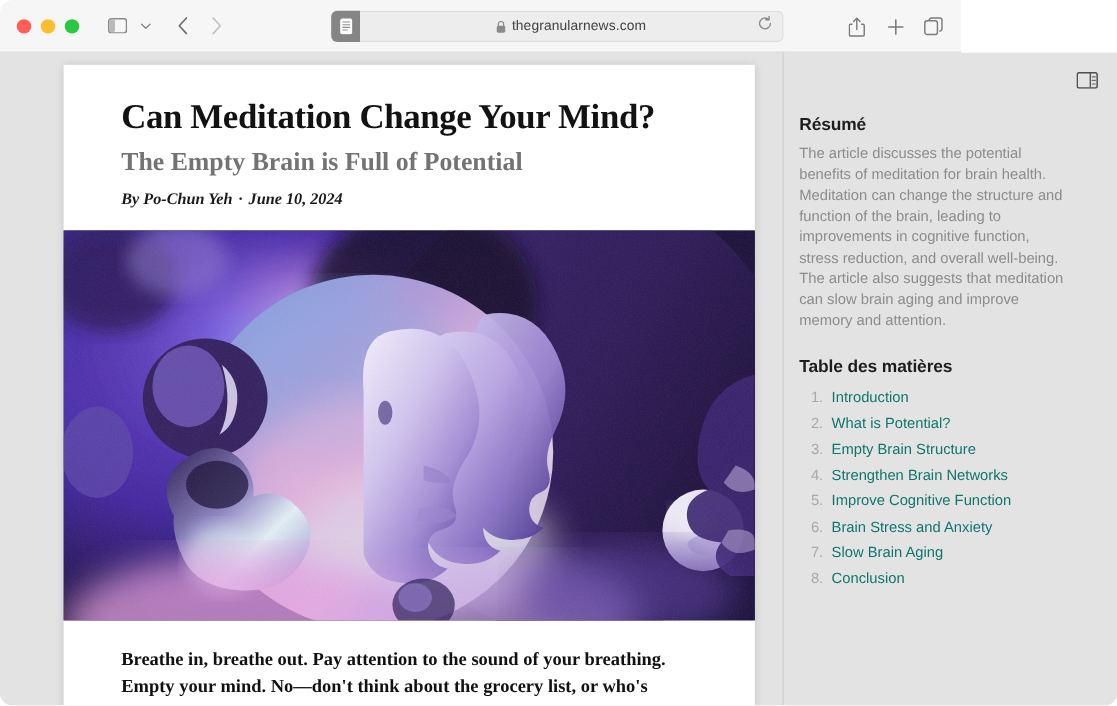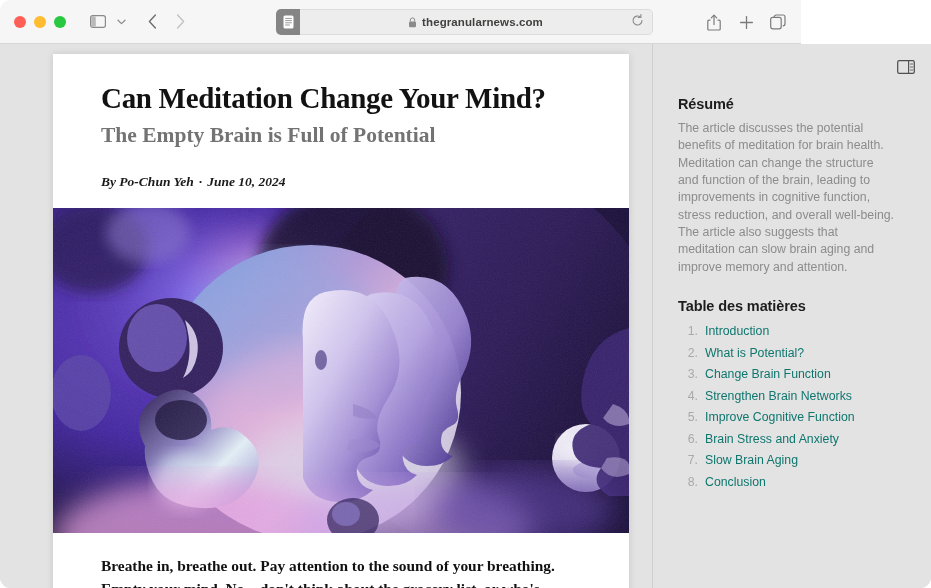--- a/index.html
+++ b/index.html
@@ -29,21 +29,20 @@
   .toolbar {
     position: absolute;
     top: 0; left: 0;
     width: 801px;
     height: 44px;
     background: #f6f6f6;
     border-bottom: 1px solid #d7d7d7;
     box-sizing: border-box;
     display: flex;
     align-items: center;
-    font-weight: bold;
   }
   .traffic {
     display: flex;
     align-items: center;
     gap: 8px;
     margin-left: 14px;
   }
   .light {
     width: 12px; height: 12px;
     border-radius: 50%;
@@ -169,21 +168,21 @@
     line-height: 1.12;
     color: #121212;
     margin: 0 0 9px 0;
     letter-spacing: -0.3px;
   }
   .subhead {
     font-family: "Liberation Serif", serif;
     font-size: 21.5px;
     line-height: 1.2;
     color: #737373;
-    margin: 0 0 25px 0;
+    margin: 0 0 9px 0;
   }
   .byline {
     font-family: "Liberation Serif", serif;
     font-weight: bold;
     font-size: 13.5px;
     color: #1a1a1a;
     margin: 0 0 18px 0;
     font-style: italic;
   }
   .byline .sep { padding: 0 5px; }
@@ -226,21 +225,21 @@
     padding-right: 14px;
   }
   .sb-panel-btn {
     width: 22px; height: 20px;
     display: flex;
     align-items: center;
     justify-content: center;
     color: #4f4f4f;
   }
   .sb-body {
-    padding: 6px 22px 0 24px;
+    padding: 6px 22px 0 12px;
   }
   .sb-title {
     font-size: 14.5px;
     font-weight: bold;
     color: #1d1d1d;
     margin: 0 0 8px 0;
     letter-spacing: -0.1px;
   }
   .sb-summary {
     font-size: 12.3px;
@@ -529,21 +528,21 @@
           <li>
             <span class="num">1.</span>
             <span class="lbl">Introduction</span>
           </li>
           <li>
             <span class="num">2.</span>
             <span class="lbl">What is Potential?</span>
           </li>
           <li>
             <span class="num">3.</span>
-            <span class="lbl">Change Brain Function</span>
+            <span class="lbl">Empty Brain Structure</span>
           </li>
           <li>
             <span class="num">4.</span>
             <span class="lbl">Strengthen Brain Networks</span>
           </li>
           <li>
             <span class="num">5.</span>
             <span class="lbl">Improve Cognitive Function</span>
           </li>
           <li>

